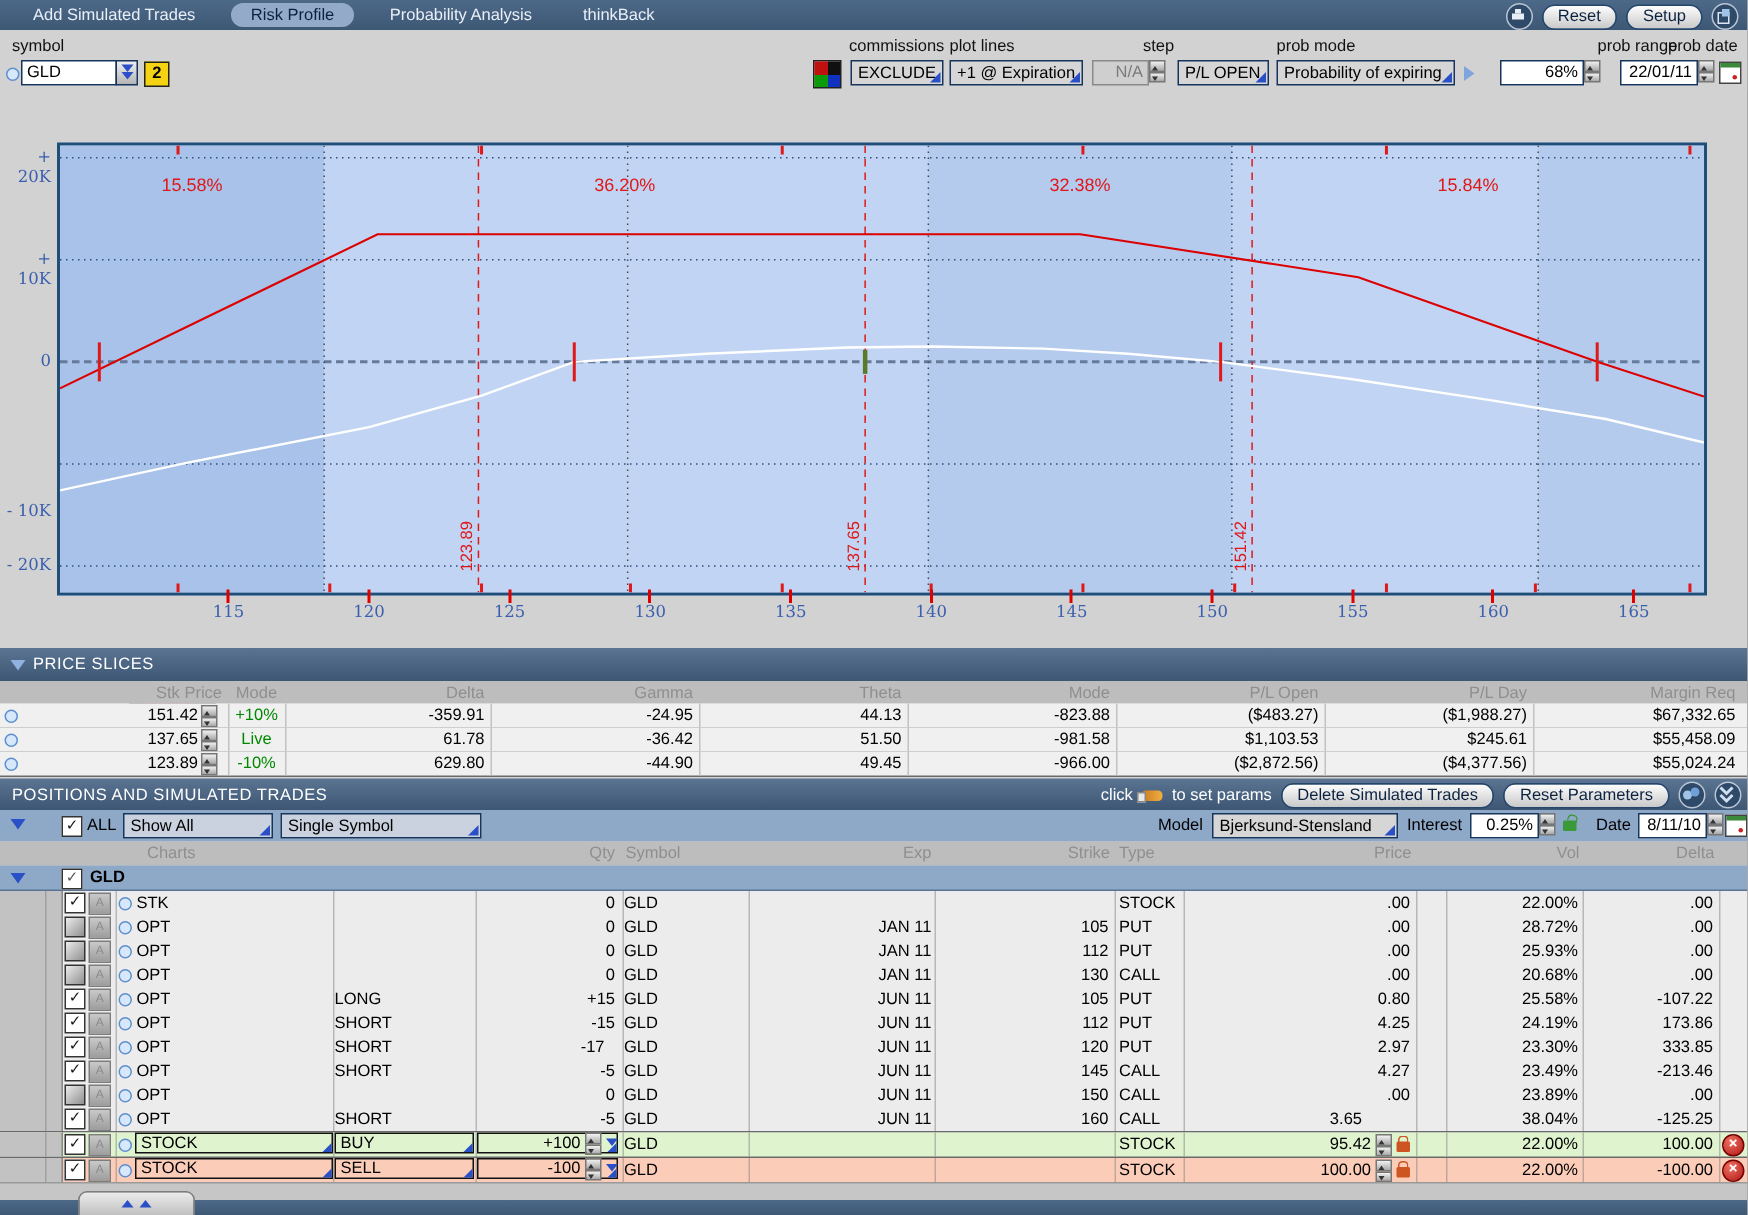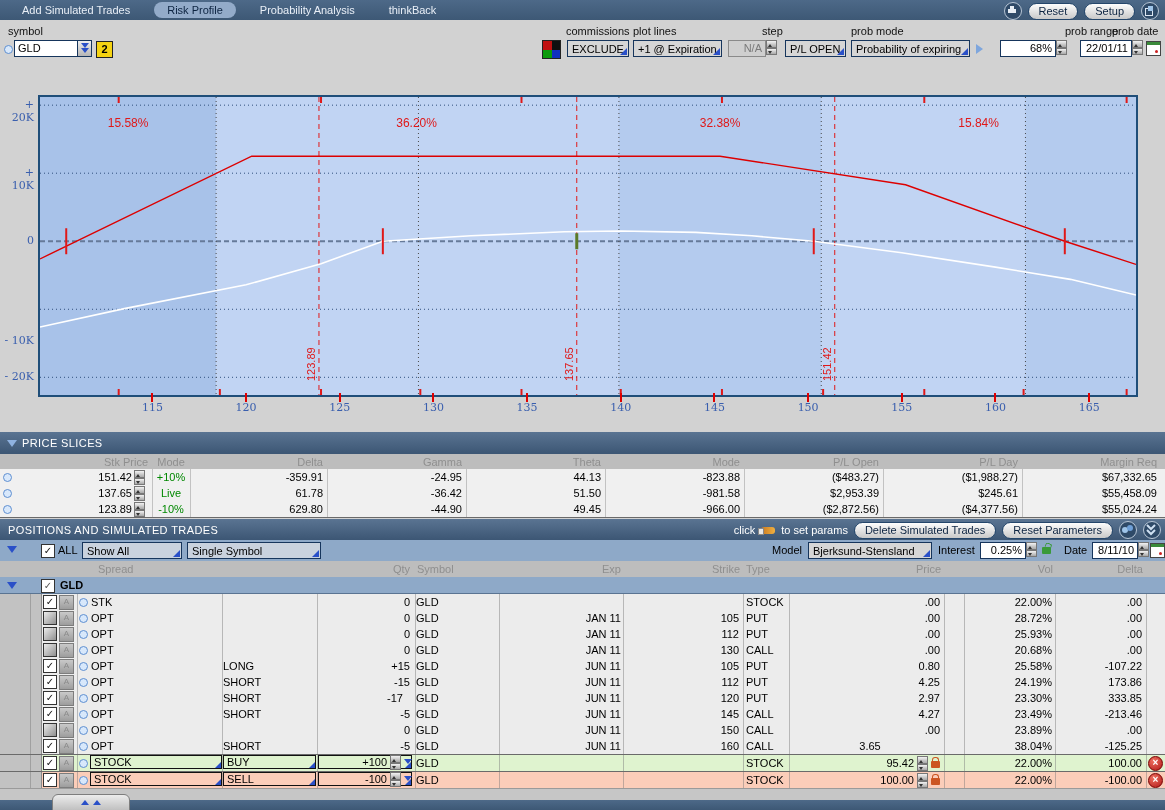--- a/index.html
+++ b/index.html
@@ -318,21 +318,21 @@
         <span class="cell r" style="left: 20px; width: 112px;">137.65</span>
         <span class="spin" style="position: absolute; left: 134px; top: 1px;">
           <i></i>
           <i class="dn"></i>
         </span>
         <span class="cell c green" style="left: 152px; width: 38px;">Live</span>
         <span class="cell r" style="left: 194px; width: 129px;">61.78</span>
         <span class="cell r" style="left: 331px; width: 131px;">-36.42</span>
         <span class="cell r" style="left: 470px; width: 131px;">51.50</span>
         <span class="cell r" style="left: 609px; width: 131px;">-981.58</span>
-        <span class="cell r" style="left: 748px; width: 131px;">$2,953.39</span>
+        <span class="cell r" style="left: 748px; width: 131px;">$1,103.53</span>
         <span class="cell r" style="left: 887px; width: 131px;">$245.61</span>
         <span class="cell r" style="left: 1026px; width: 131px;">$55,458.09</span>
         <span class="sep" style="left: 152px; background: rgb(194, 194, 194);"></span>
         <span class="sep" style="left: 190px; background: rgb(194, 194, 194);"></span>
         <span class="sep" style="left: 327px; background: rgb(194, 194, 194);"></span>
         <span class="sep" style="left: 466px; background: rgb(194, 194, 194);"></span>
         <span class="sep" style="left: 605px; background: rgb(194, 194, 194);"></span>
         <span class="sep" style="left: 744px; background: rgb(194, 194, 194);"></span>
         <span class="sep" style="left: 883px; background: rgb(194, 194, 194);"></span>
         <span class="sep" style="left: 1022px; background: rgb(194, 194, 194);"></span>
@@ -402,21 +402,21 @@
     <span class="tb-label" style="left:1064px;">Date</span>
     <span class="inputbox" style="left:1092px;top:2px;width:46px;text-align:right;">8/11/10</span>
     <span class="spin" style="position:absolute;left:1138px;top:2px;">
         <i></i>
         <i class="dn"></i>
       </span>
     <span class="cal" style="position:absolute;left:1150px;top:3px;"></span>
   </div>
 
   <div id="pos-header" class="hdr-row" style="top:561px;height:16px;">
-      <span class="cell " style="left: 98px; width: 90px;">Spread</span>
+      <span class="cell " style="left: 98px; width: 90px;">Charts</span>
       <span class="cell " style="left: 227px; width: 90px; margin-top: 24px;">Side</span>
       <span class="cell r" style="left: 330px; width: 80px;">Qty</span>
       <span class="cell " style="left: 417px; width: 90px;">Symbol</span>
       <span class="cell r" style="left: 504px; width: 117px;">Exp</span>
       <span class="cell r" style="left: 627px; width: 113px;">Strike</span>
       <span class="cell " style="left: 746px; width: 90px;">Type</span>
       <span class="cell r" style="left: 800px; width: 141px;">Price</span>
       <span class="cell r" style="left: 968px; width: 85px;">Vol</span>
       <span class="cell r" style="left: 1058px; width: 85px;">Delta</span>
     </div>
@@ -713,21 +713,21 @@
         <span class="chk" style="left: 43px;">✓</span>
         <span class="mini-icon" style="left: 59px;">A</span>
         <span class="blue-dot" style="position: absolute; left: 79px; top: 4px;"></span>
         <span class="cell" style="left: 91px; width: 130px;">OPT</span>
         <span class="cell" style="left: 223px; width: 92px;">SHORT</span>
         <span class="cell r" style="left: 318px; width: 92px;">-5</span>
         <span class="cell" style="left: 416px; width: 82px;">GLD</span>
         <span class="cell r" style="left: 504px; width: 117px;">JUN 11</span>
         <span class="cell r" style="left: 627px; width: 112px;">160</span>
         <span class="cell" style="left: 746px; width: 42px;">CALL</span>
-        <span class="cell r" style="left: 800px; width: 140px; text-align: center;">3.65</span>
+        <span class="cell r" style="left: 768px; width: 140px;">3.65</span>
         <span class="cell r" style="left: 968px; width: 84px;">38.04%</span>
         <span class="cell r" style="left: 1058px; width: 84px;">-125.25</span>
         <span class="sep" style="left: 30px; background: rgba(120, 120, 120, 0.45);"></span>
         <span class="sep" style="left: 41px; background: rgba(120, 120, 120, 0.45);"></span>
         <span class="sep" style="left: 77px; background: rgba(120, 120, 120, 0.45);"></span>
         <span class="sep" style="left: 222px; background: rgba(120, 120, 120, 0.45);"></span>
         <span class="sep" style="left: 317px; background: rgba(120, 120, 120, 0.45);"></span>
         <span class="sep" style="left: 415px; background: rgba(120, 120, 120, 0.45);"></span>
         <span class="sep" style="left: 499px; background: rgba(120, 120, 120, 0.45);"></span>
         <span class="sep" style="left: 623px; background: rgba(120, 120, 120, 0.45);"></span>

